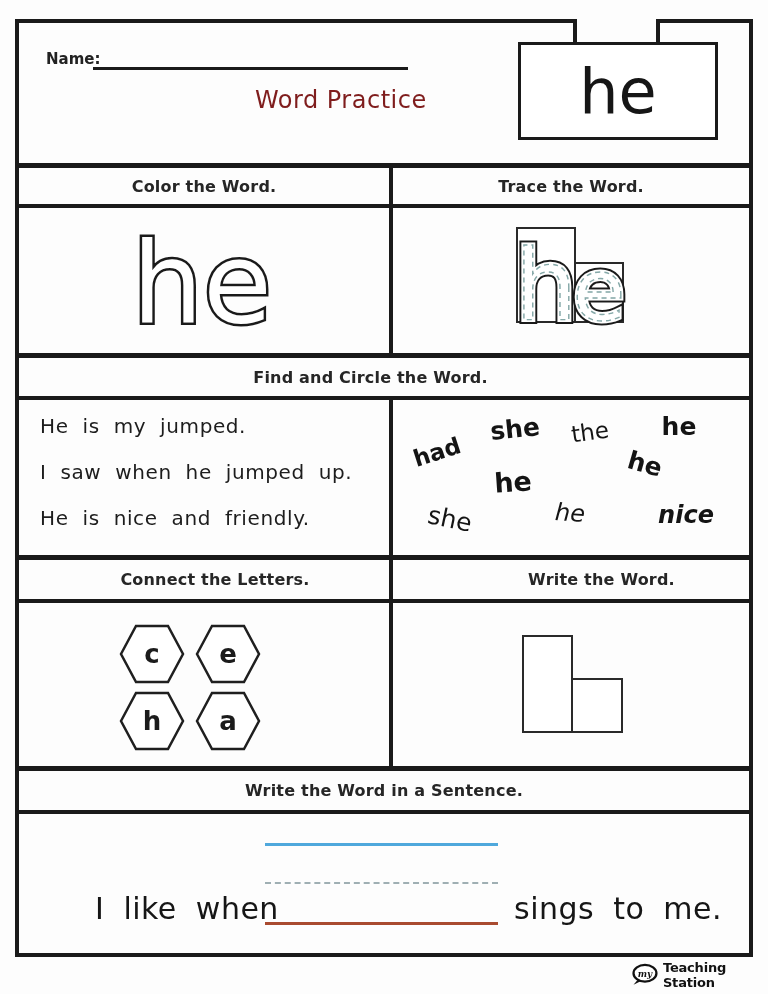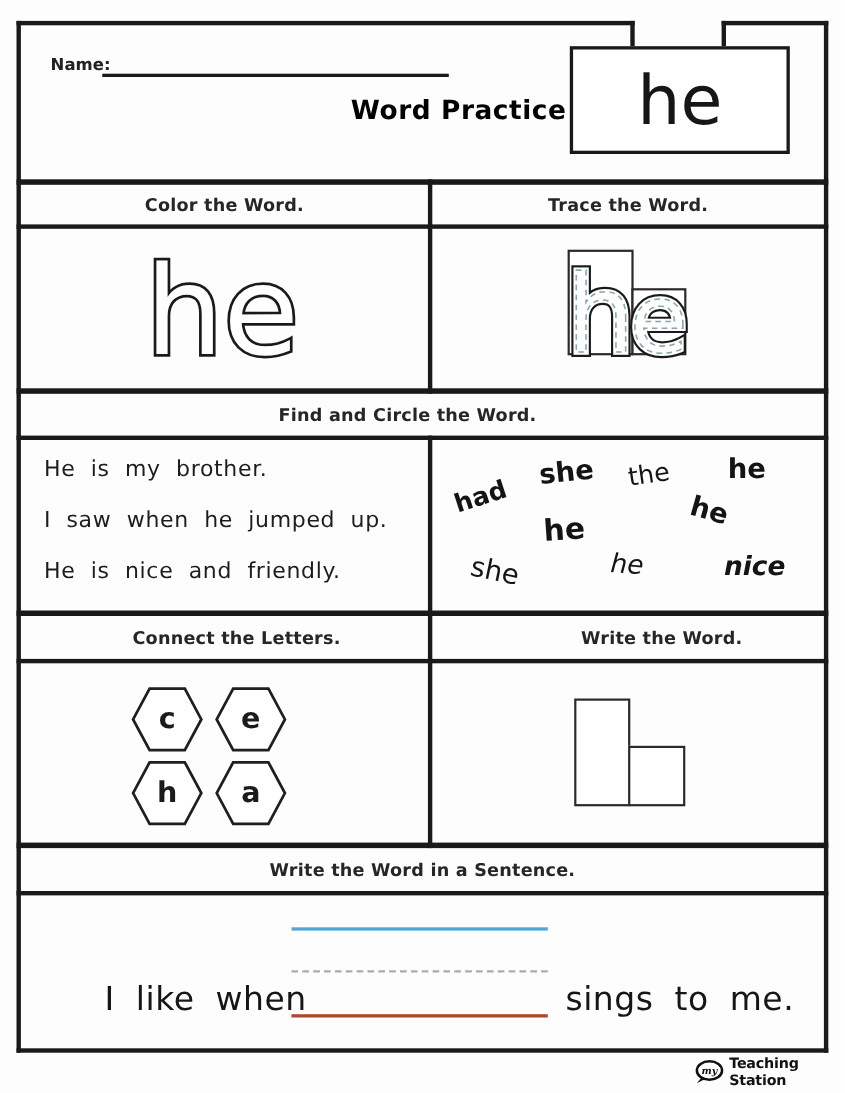--- a/index.html
+++ b/index.html
@@ -4,22 +4,22 @@
 <style>
   html,body{margin:0;padding:0;background:#ffffff;}
   .page{
     position:relative;width:768px;height:994px;background:#fdfdfd;
     font-family:"DejaVu Sans","Liberation Sans",sans-serif;color:#1b1b1b;overflow:hidden;
   }
   .hline,.vline{position:absolute;background:#1a1a1a;}
   
   .name-row{position:absolute;left:46px;top:50px;font-size:15px;font-weight:600;color:#222;}
   .name-line{position:absolute;left:93px;top:67px;width:315px;height:2.5px;background:#1a1a1a;}
-  .sheet-title{position:absolute;left:255px;top:86px;width:260px;text-align:right;
-    font-size:24px;font-weight:bold;color:#000000;letter-spacing:0.5px;}
+  .sheet-title{position:absolute;left:255px;top:86px;width:260px;text-align:left;
+    font-size:24px;font-weight:normal;color:#7f1d1d;letter-spacing:0.5px;}
   .word-box{position:absolute;left:518px;top:42px;width:200px;height:98px;background:#fff;
     border:3px solid #1a1a1a;display:flex;align-items:center;justify-content:center;
     font-size:62px;color:#161616;box-sizing:border-box;}
   
   .sec-title{position:absolute;display:flex;align-items:center;justify-content:center;
     font-size:16px;font-weight:600;color:#262626;letter-spacing:0.2px;border-radius:14px;}
   
   .find-sentences{position:absolute;left:40px;top:414px;width:340px;font-size:20px;
     color:#1d1d1d;letter-spacing:0.6px;word-spacing:7px;}
   .find-sentences div{margin-bottom:22px;}
@@ -91,21 +91,21 @@
       <text x="156" y="112" font-size="98" fill="#ffffff" stroke="#1a1a1a" stroke-width="9" paint-order="stroke">h</text>
       <text x="156" y="112" font-size="98" fill="#ffffff" stroke="#ffffff" stroke-width="5" paint-order="stroke">h</text>
       <text x="156" y="112" font-size="98" fill="none" stroke="#85a8a8" stroke-width="1.4" stroke-dasharray="5 4">h</text>
       <text x="209" y="112" font-size="86" fill="#ffffff" stroke="#1a1a1a" stroke-width="9" paint-order="stroke">e</text>
       <text x="209" y="112" font-size="86" fill="#ffffff" stroke="#ffffff" stroke-width="5" paint-order="stroke">e</text>
       <text x="209" y="112" font-size="86" fill="none" stroke="#85a8a8" stroke-width="1.4" stroke-dasharray="5 4">e</text>
     </g>
   </svg>
 
   <div class="find-sentences">
-    <div>He is my brother.</div>
+    <div>He is my jumped.</div>
     <div>I saw when he jumped up.</div>
     <div>He is nice and friendly.</div>
   </div>
 
   <div class="find-words" id="find-words">
       <span class="find-word" style="left: 43px; top: 52px; font-size: 23px; font-weight: 600; transform: translate(-50%, -50%) rotate(-18deg);">had</span>
       <span class="find-word" style="left: 121px; top: 29px; font-size: 25px; font-weight: 700; transform: translate(-50%, -50%) rotate(-6deg);">she</span>
       <span class="find-word" style="left: 196px; top: 32px; font-size: 23px; font-weight: 400; transform: translate(-50%, -50%) rotate(-8deg);">the</span>
       <span class="find-word" style="left: 285px; top: 26px; font-size: 25px; font-weight: 700; transform: translate(-50%, -50%) rotate(0deg);">he</span>
       <span class="find-word" style="left: 251px; top: 64px; font-size: 25px; font-weight: 600; transform: translate(-50%, -50%) rotate(16deg);">he</span>

